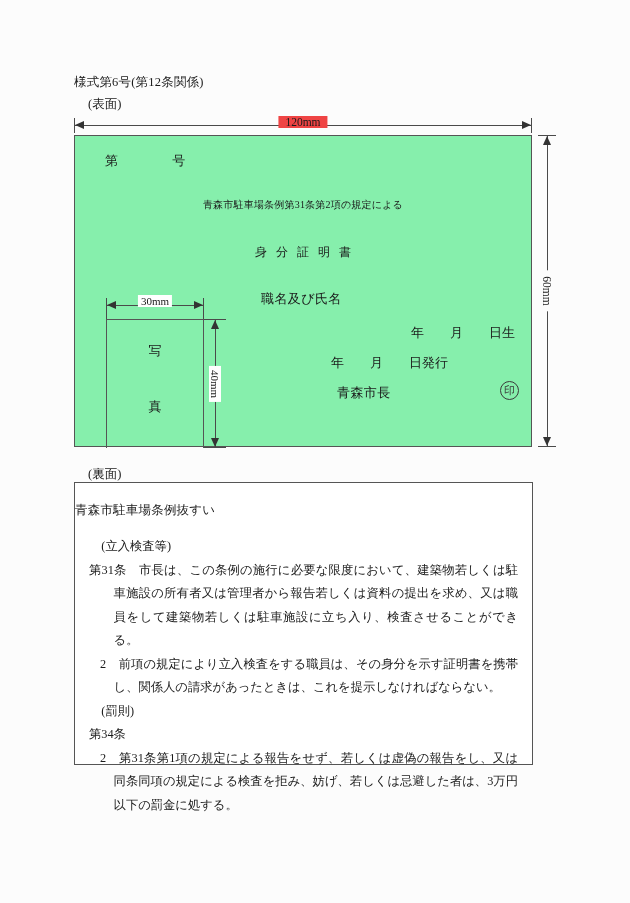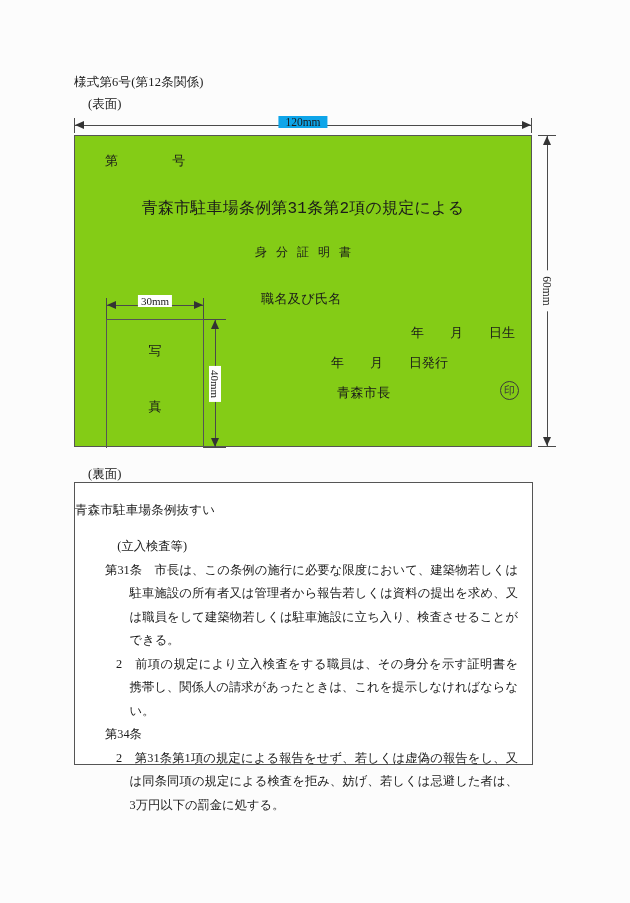--- a/index.html
+++ b/index.html
@@ -78,21 +78,21 @@
     border-top: 4.5px solid transparent;
     border-bottom: 4.5px solid transparent;
   }
   .arrow-l { left: 1px; border-right: 9px solid #333; }
   .arrow-r { right: 1px; border-left: 9px solid #333; }
   .dim-h .cap {
     position: absolute;
     left: 50%;
     top: -2px;
     transform: translateX(-50%);
-    background: #0ea5e9;
+    background: #ef4444;
     padding: 0 7px;
     font-size: 11.5px;
     white-space: nowrap;
   }
 
   
   .dim-v {
     position: absolute;
     left: 540px;
     top: 135px;
@@ -140,39 +140,38 @@
 
   
   .card-front {
     position: absolute;
     left: 74px;
     top: 135px;
     width: 458px;
     height: 312px;
     border: 1px solid #555;
     box-sizing: border-box;
-    background: #84cc16;
+    background: #86efac;
   }
   .f-number {
     position: absolute;
     left: 30px;
     top: 16px;
     font-size: 13px;
     letter-spacing: 0.3px;
   }
   .f-number .gap { display: inline-block; width: 54px; }
   .f-lawline {
     position: absolute;
     left: 0;
     right: 0;
     top: 62px;
     text-align: center;
-    font-size: 16px;
+    font-size: 10px;
     letter-spacing: 0.2px;
-    font-family: Liberation Mono, monospace;
   }
   .f-title {
     position: absolute;
     left: 0;
     right: 0;
     top: 108px;
     text-align: center;
     font-size: 12px;
     letter-spacing: 9px;
     text-indent: 9px;
@@ -325,21 +324,21 @@
     margin-top: 19px;
     letter-spacing: 0.2px;
   }
   .b-body {
     margin-top: 16px;
     padding: 0 14px 0 14px;
     font-size: 12.3px;
     line-height: 23.5px;
   }
   .b-body p {
-    margin: 0 0 0 16px;
+    margin: 0 0 0 0;
     text-align: justify;
   }
   .b-body p.sub { text-indent: 1em; }
   .b-body p.hang {
     padding-left: 2em;
     text-indent: -2em;
   }
   .b-body p.hang2 {
     padding-left: 2em;
     text-indent: -1.1em;
@@ -419,18 +418,19 @@
   </div>
 
   <div class="side-label-back">(裏面)</div>
 
   <div class="card-back">
     <div class="b-title">青森市駐車場条例抜すい</div>
     <div class="b-body">
       <p class="sub">(立入検査等)</p>
       <p class="hang">第31条　市長は、この条例の施行に必要な限度において、建築物若しくは駐車施設の所有者又は管理者から報告若しくは資料の提出を求め、又は職員をして建築物若しくは駐車施設に立ち入り、検査させることができる。</p>
       <p class="hang2">2　前項の規定により立入検査をする職員は、その身分を示す証明書を携帯し、関係人の請求があったときは、これを提示しなければならない。</p>
+      <p class="sub">(罰則)</p>
       <p class="plain">第34条</p>
       <p class="hang2">2　第31条第1項の規定による報告をせず、若しくは虚偽の報告をし、又は同条同項の規定による検査を拒み、妨げ、若しくは忌避した者は、3万円以下の罰金に処する。</p>
     </div>
   </div>
 
 </div>
 
 </body></html>

